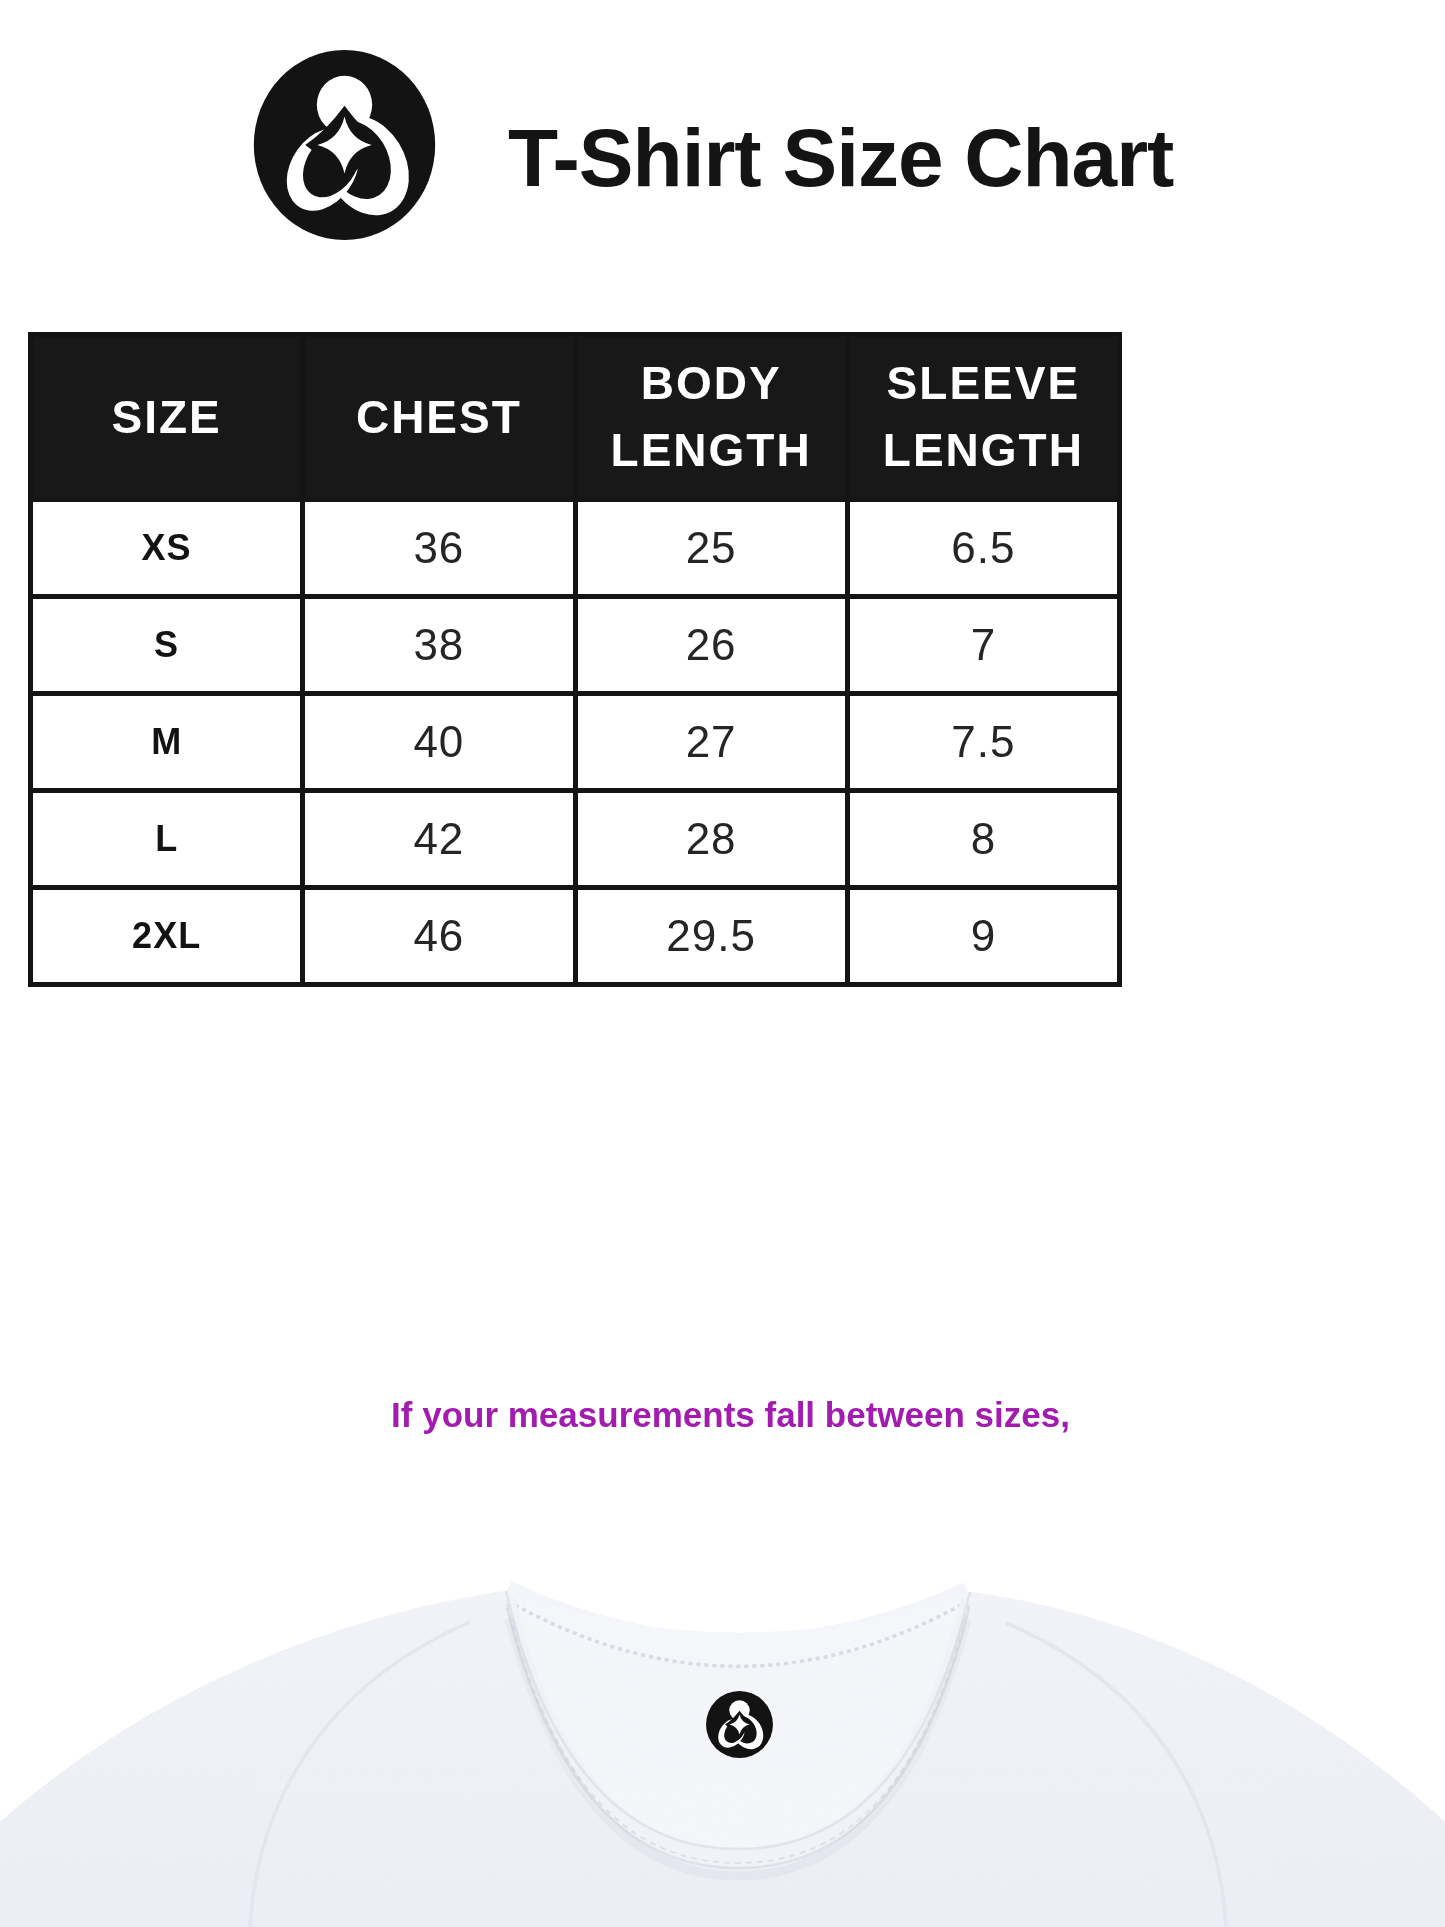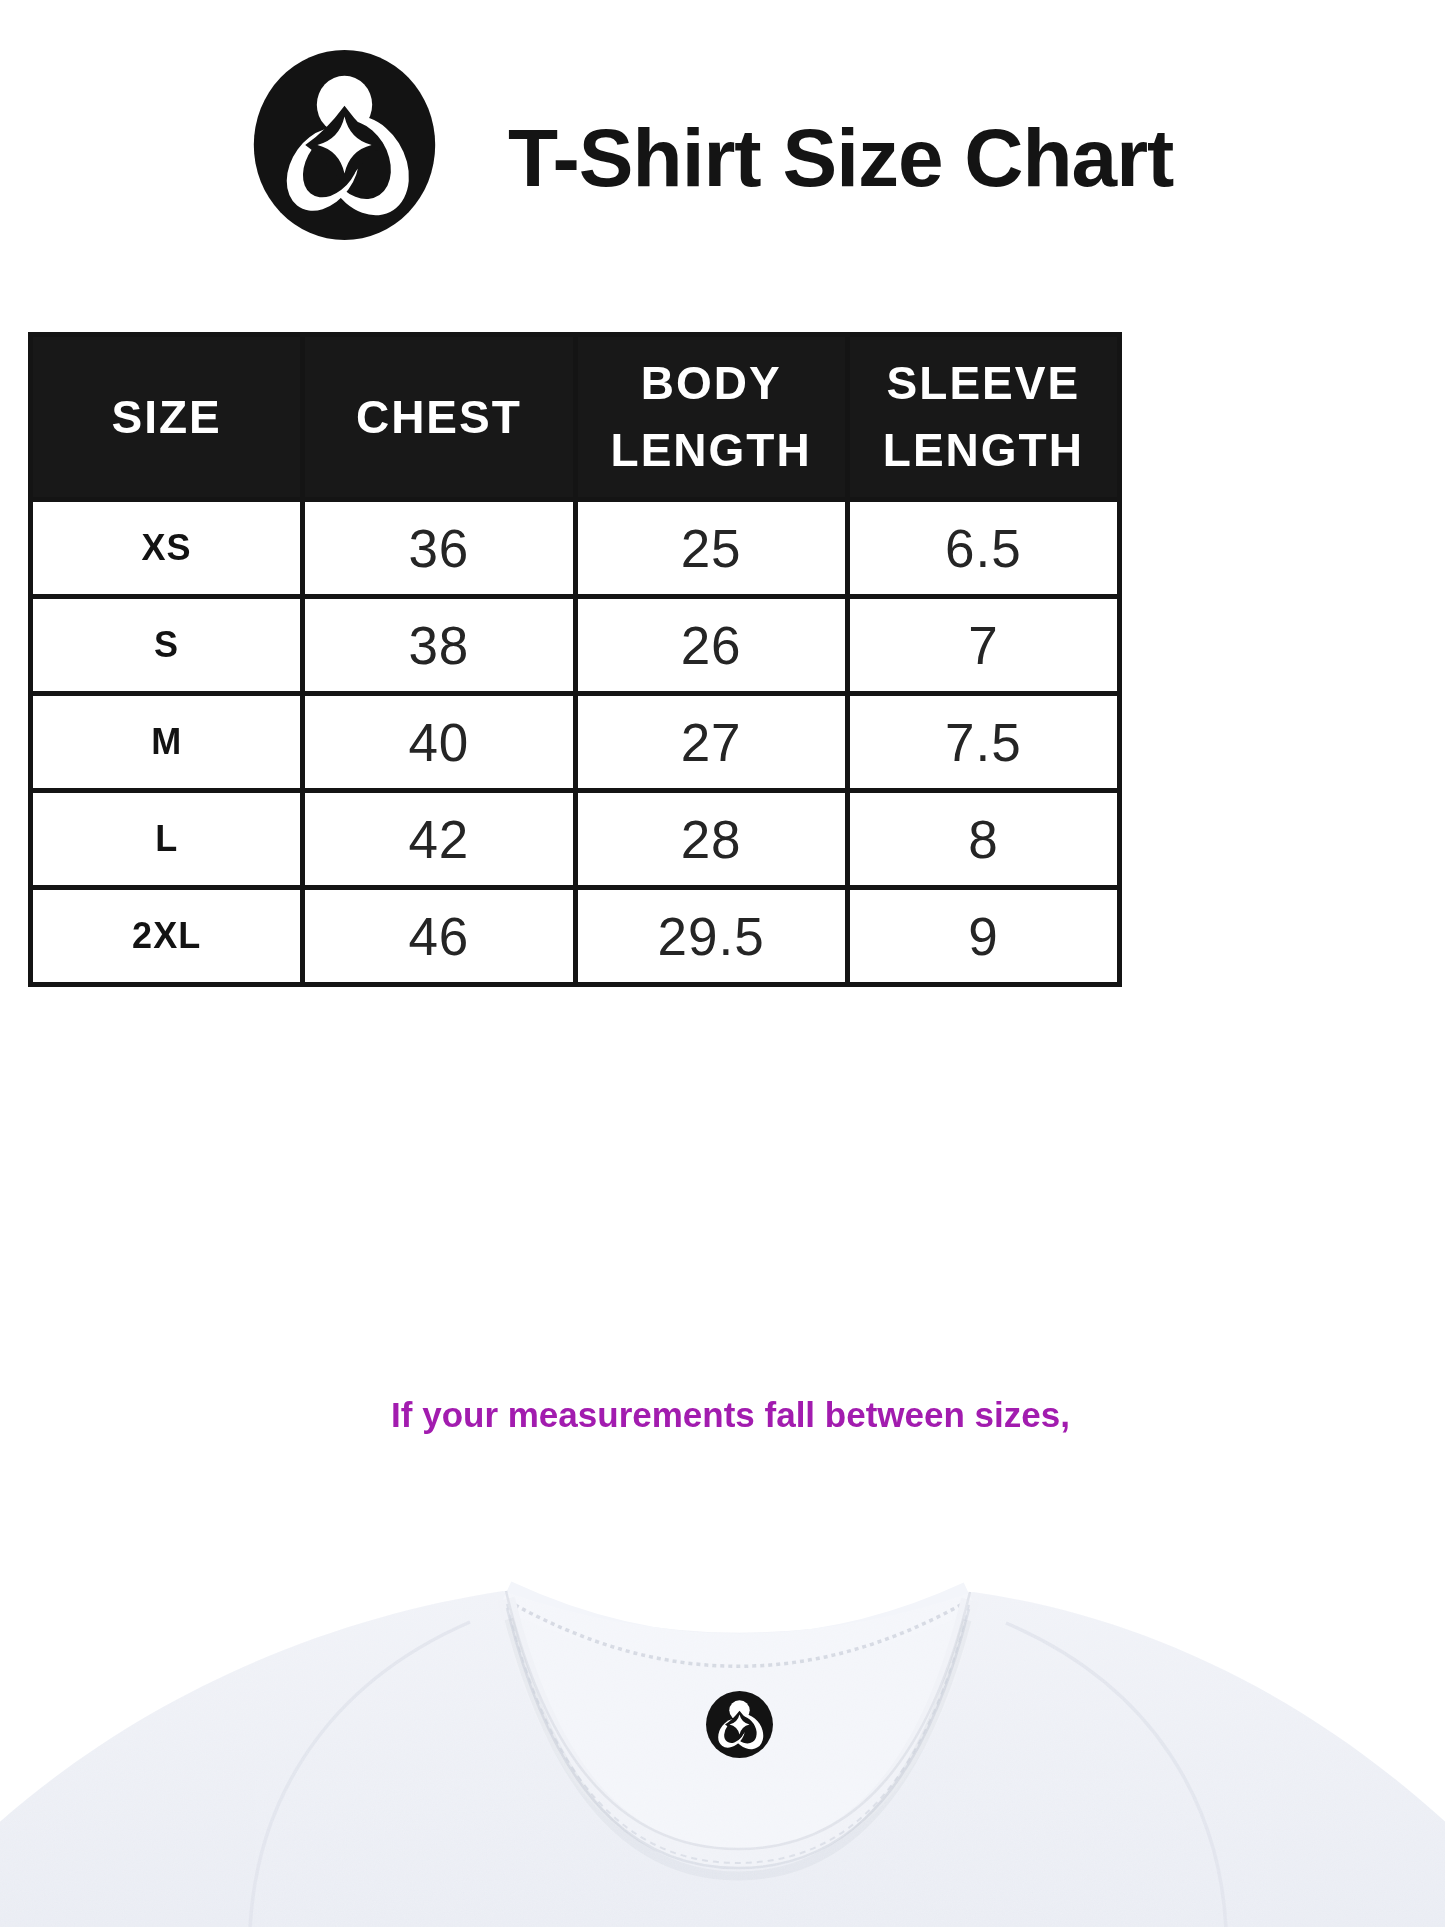--- a/index.html
+++ b/index.html
@@ -30,21 +30,21 @@
   table.size-chart thead th {
     height:160px; background:#181818; color:#ffffff;
     font-size:46px; font-weight:700; letter-spacing:2px; line-height:1.45;
     padding:0 14px;
   }
   table.size-chart tbody th {
     height:92px; font-size:36px; font-weight:700; letter-spacing:1px; color:#131313;
     background:#ffffff;
   }
   table.size-chart tbody td {
-    height:92px; font-size:53px; font-weight:300; letter-spacing:1px; color:#252525;
+    height:92px; font-size:44px; font-weight:300; letter-spacing:1px; color:#252525;
     background:#ffffff;
   }
 
   
   .note {
     position:absolute; left:8px; top:1388px; width:100%; margin:0;
     text-align:center; font-size:35px; font-weight:700; line-height:1.56;
     color:#a21caf;
   }
 

